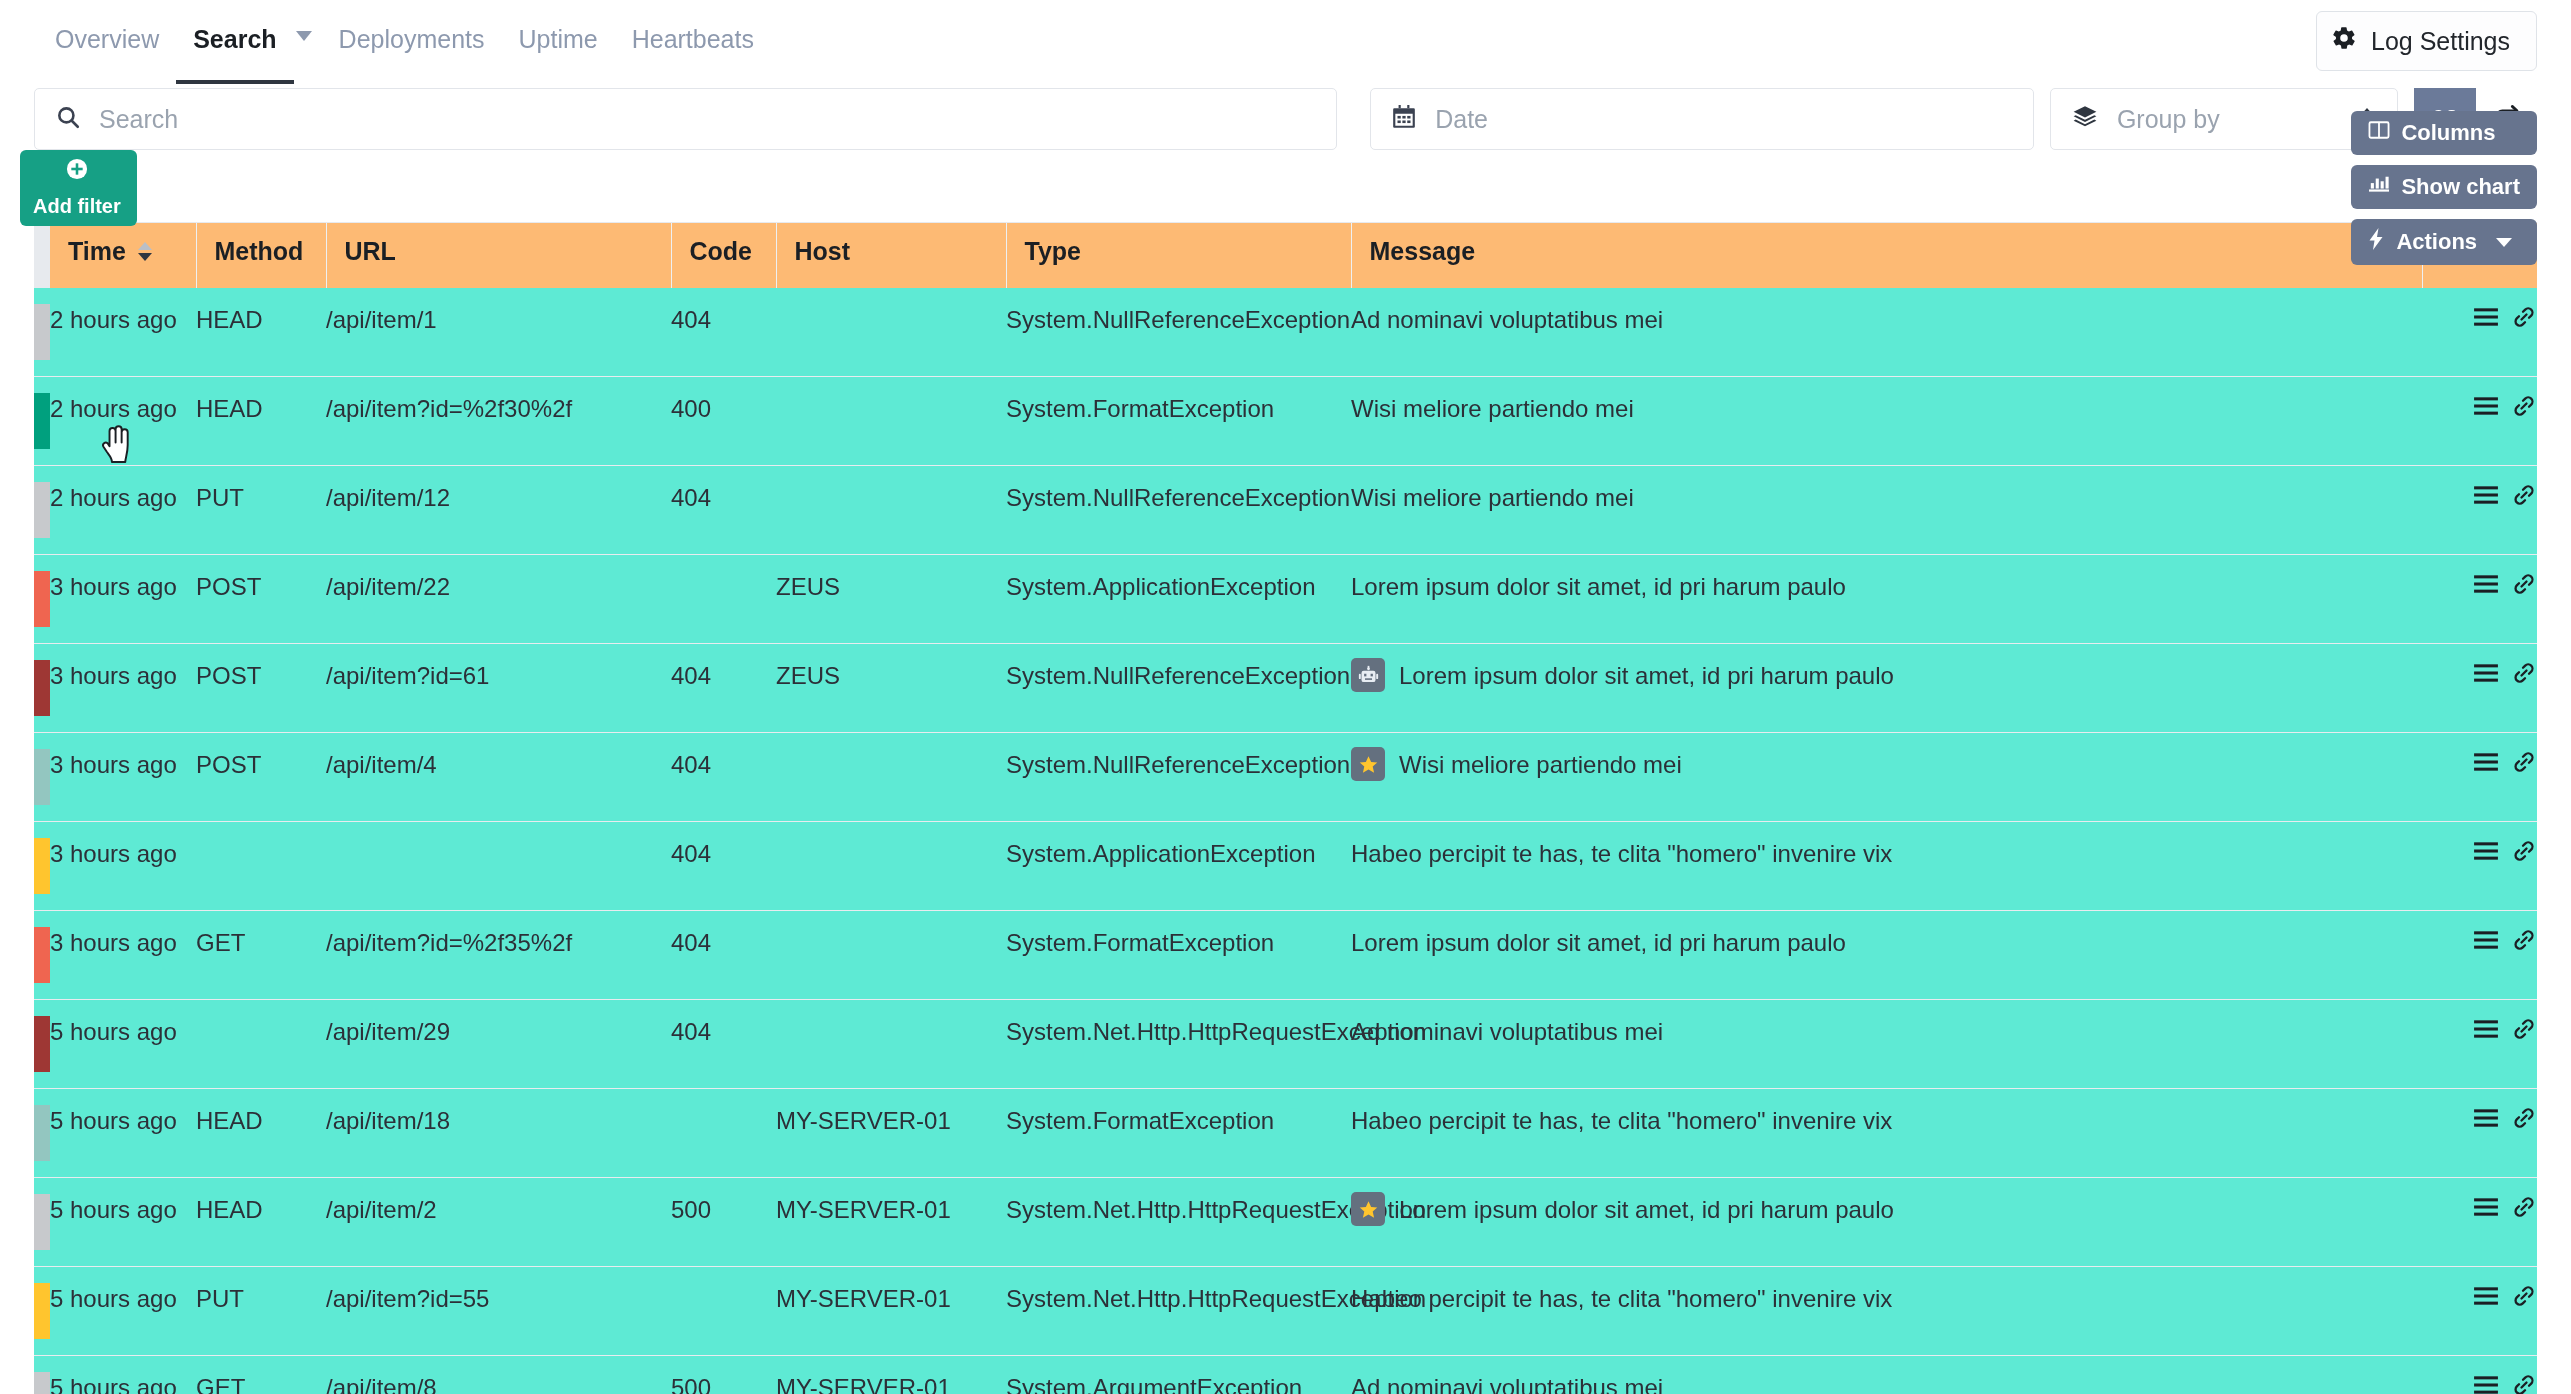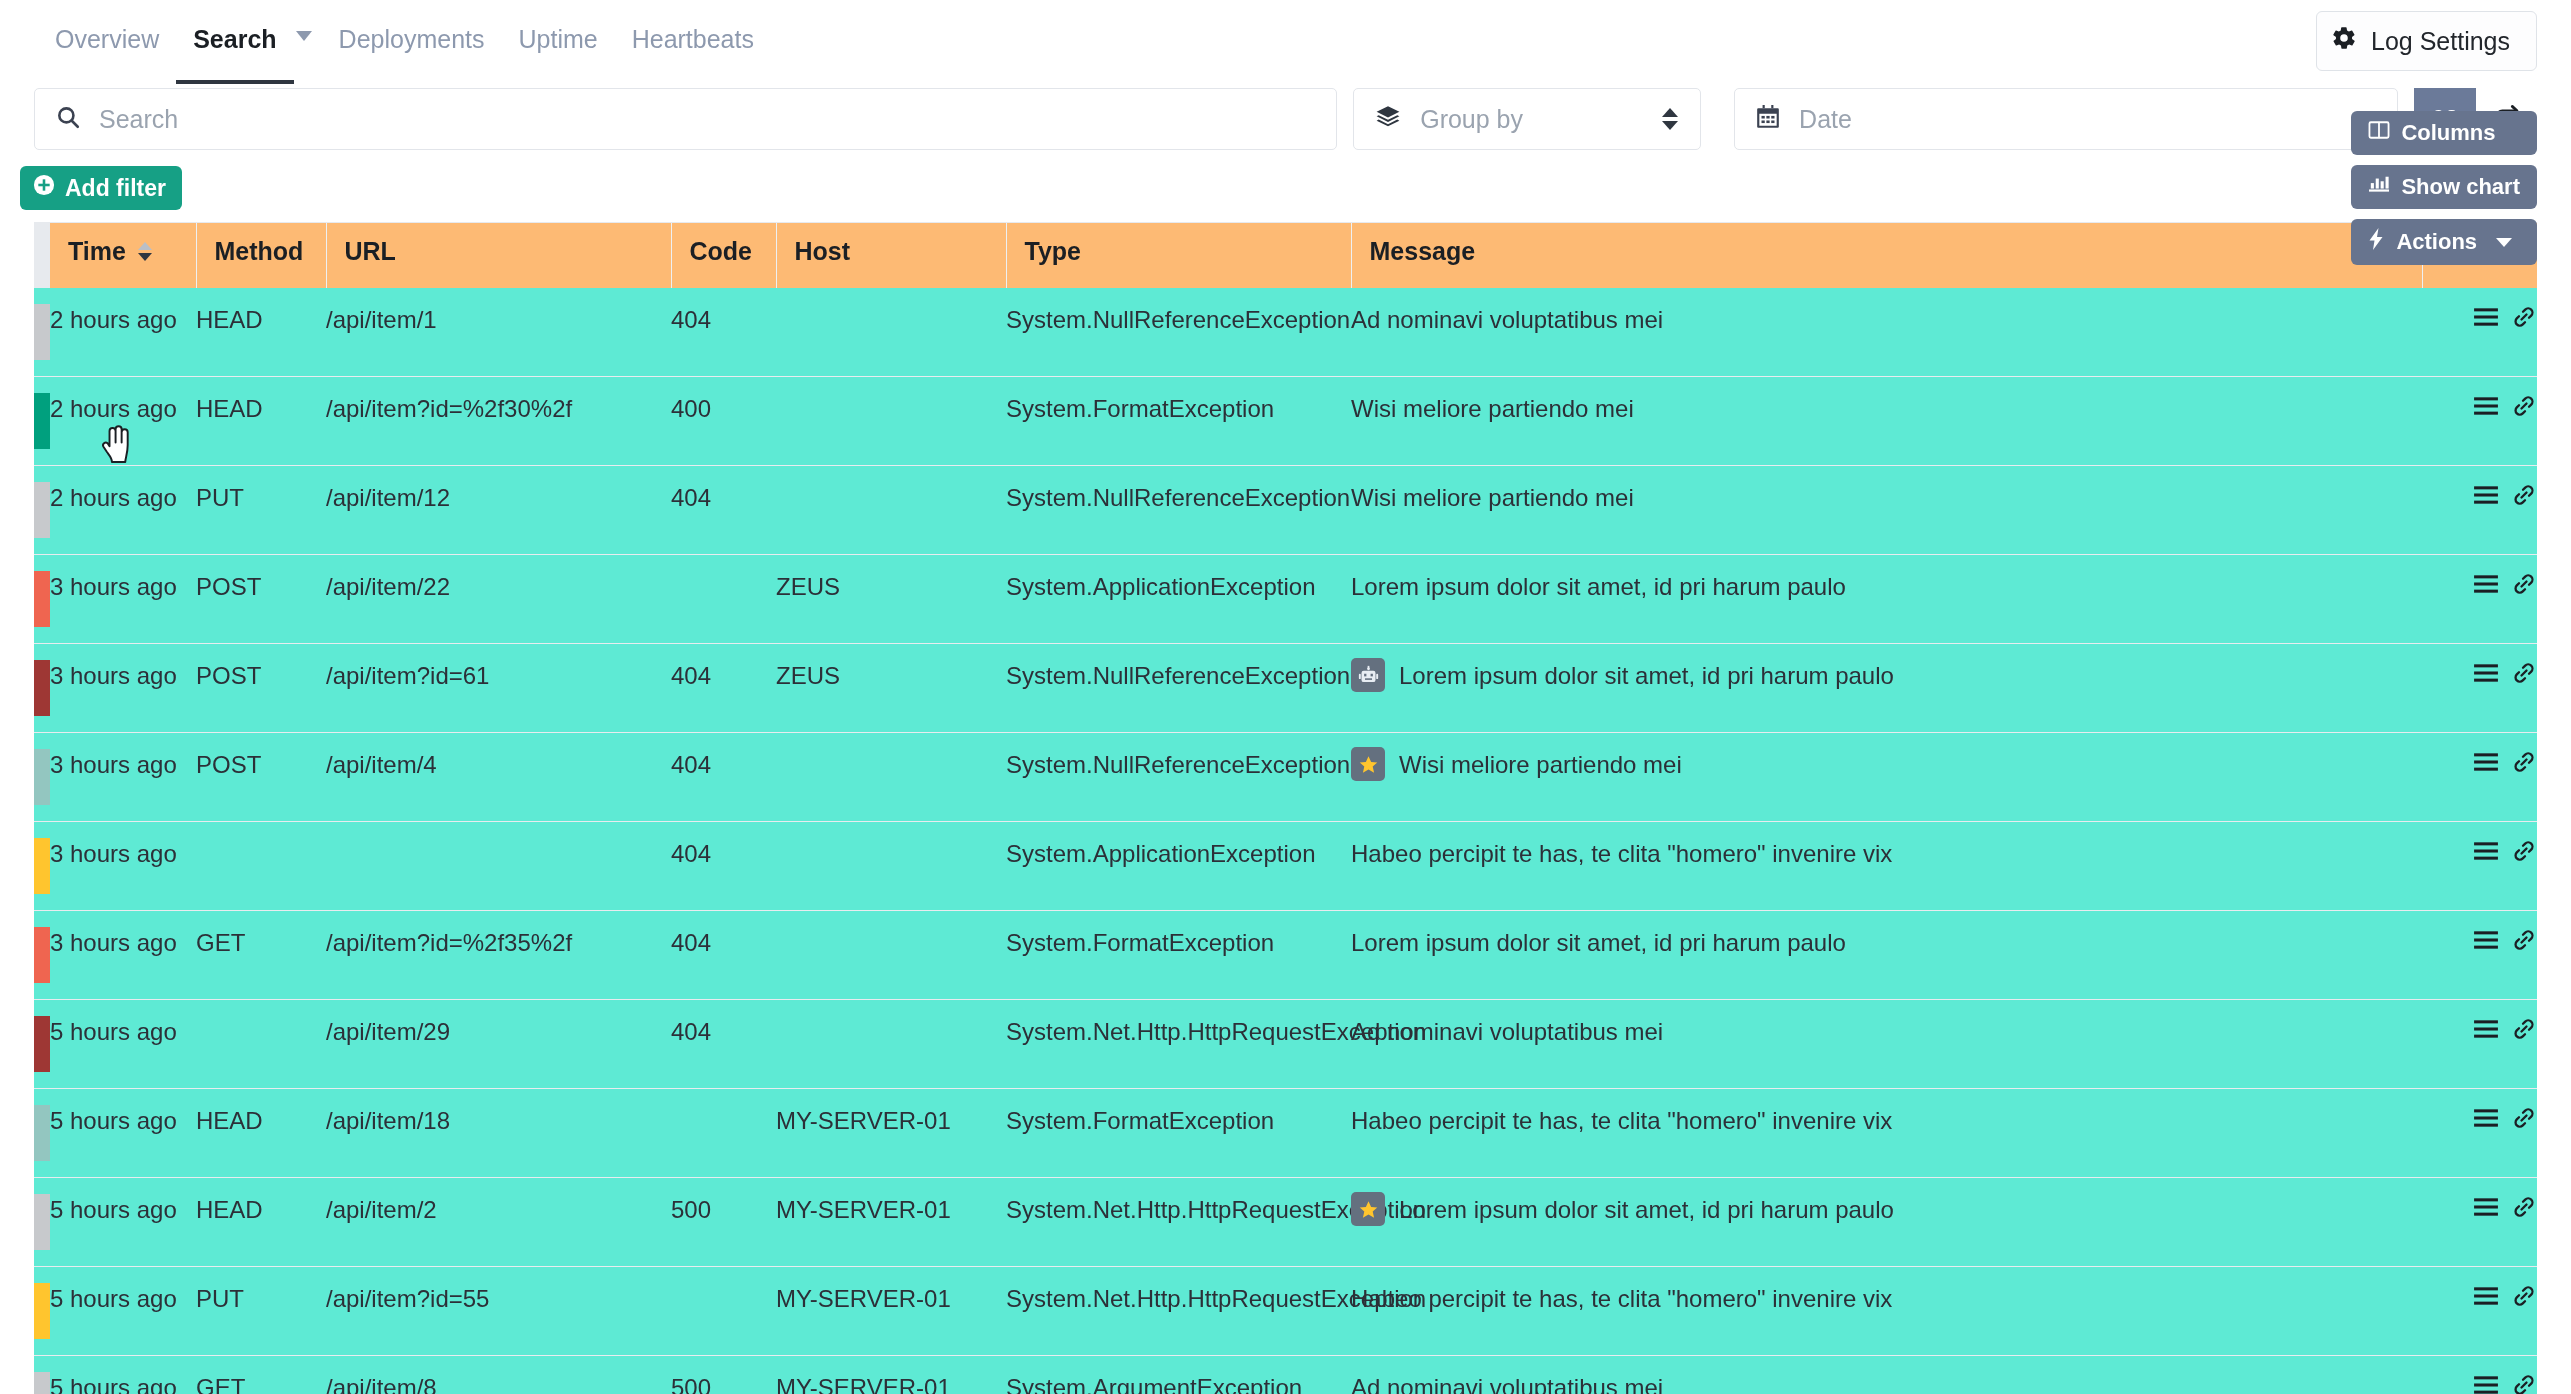--- a/index.html
+++ b/index.html
@@ -118,25 +118,26 @@
   .actionrow {
     display: flex; align-items: center;
     padding: 16px 34px 0 20px;
     position: relative;
     height: 60px;
   }
   .btn-addfilter {
     display: inline-flex; align-items: center; gap: 10px;
     background: #16a085;
     color: #fff;
-    font-size: 23px;
+    font-size: 20px;
     font-weight: bold;
     border-radius: 6px;
     padding: 8px 16px 8px 13px;
     cursor: pointer;
+    flex-direction: column;
   }
   .right-btns { margin-left: auto; display: flex; gap: 10px; flex-direction: column; }
   .btn-slate {
     display: inline-flex; align-items: center; gap: 11px;
     background: #67748e;
     color: #fff;
     font-size: 22px;
     font-weight: bold;
     border-radius: 6px;
     padding: 9px 17px;
@@ -251,49 +252,49 @@
   <div class="field field-search">
     <span>
       <svg width="26" height="26" viewBox="0 0 24 24" fill="none" stroke="#3b4251" stroke-width="2.4">
         <circle cx="10.5" cy="10.5" r="6.5"></circle>
           <line x1="15.5" y1="15.5" x2="21" y2="21" stroke-linecap="round"></line>
       </svg>
     </span>
     <span class="ph">Search</span>
   </div>
 
-  <div class="field field-group">
-    <span>
-      <svg width="28" height="26" viewBox="0 0 24 24" fill="#2f3640">
-        <path d="M12 2 1.5 7.2 12 12.4l10.5-5.2L12 2z"></path>
-        <path d="M12 14.6 3.4 10.3 1.5 11.3 12 16.5l10.5-5.2-1.9-1L12 14.6z"></path>
-        <path d="M12 18.7 3.4 14.4l-1.9 1L12 20.6l10.5-5.2-1.9-1L12 18.7z"></path>
-      </svg>
-    </span>
-    <span class="ph">Group by</span>
-    <span class="sort-arrows">
-      <span class="tri-up"></span>
-        <span class="tri-dn"></span>
-    </span>
-  </div>
-
   <div class="field field-date">
     <span>
       <svg width="26" height="26" viewBox="0 0 24 24" fill="#3b4251">
         <path d="M7 1h2v3H7zM15 1h2v3h-2z"></path>
         <path d="M3 4h18a1 1 0 0 1 1 1v16a1 1 0 0 1-1 1H3a1 1 0 0 1-1-1V5a1 1 0 0 1 1-1zm1 5v11h16V9H4z"></path>
         <rect x="6" y="11" width="3" height="2.4"></rect>
           <rect x="10.5" y="11" width="3" height="2.4"></rect>
           <rect x="15" y="11" width="3" height="2.4"></rect>
         <rect x="6" y="15.2" width="3" height="2.4"></rect>
           <rect x="10.5" y="15.2" width="3" height="2.4"></rect>
           <rect x="15" y="15.2" width="3" height="2.4"></rect>
       </svg>
     </span>
     <span class="ph">Date</span>
+  </div>
+
+  <div class="field field-group">
+    <span>
+      <svg width="28" height="26" viewBox="0 0 24 24" fill="#2f3640">
+        <path d="M12 2 1.5 7.2 12 12.4l10.5-5.2L12 2z"></path>
+        <path d="M12 14.6 3.4 10.3 1.5 11.3 12 16.5l10.5-5.2-1.9-1L12 14.6z"></path>
+        <path d="M12 18.7 3.4 14.4l-1.9 1L12 20.6l10.5-5.2-1.9-1L12 18.7z"></path>
+      </svg>
+    </span>
+    <span class="ph">Group by</span>
+    <span class="sort-arrows">
+      <span class="tri-up"></span>
+        <span class="tri-dn"></span>
+    </span>
   </div>
 
   <div class="count-badge">68</div>
 
   <div class="refresh-btn">
     <span>
       <svg width="30" height="30" viewBox="0 0 24 24" fill="none" stroke="#1b1f24" stroke-width="2.2" stroke-linecap="round" stroke-linejoin="round">
         <path d="M20 7H9a4 4 0 0 0-4 4"></path>
           <polyline points="17,3.5 20.8,7 17,10.5"></polyline>
         <path d="M4 17h11a4 4 0 0 0 4-4"></path>

